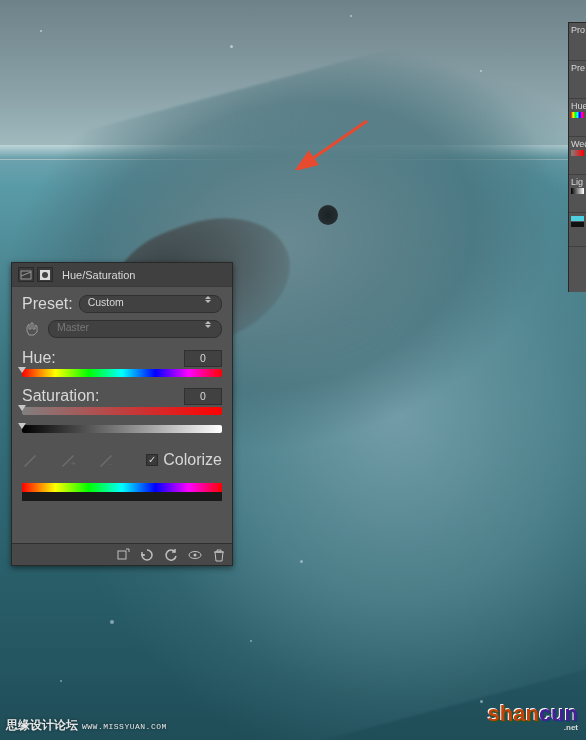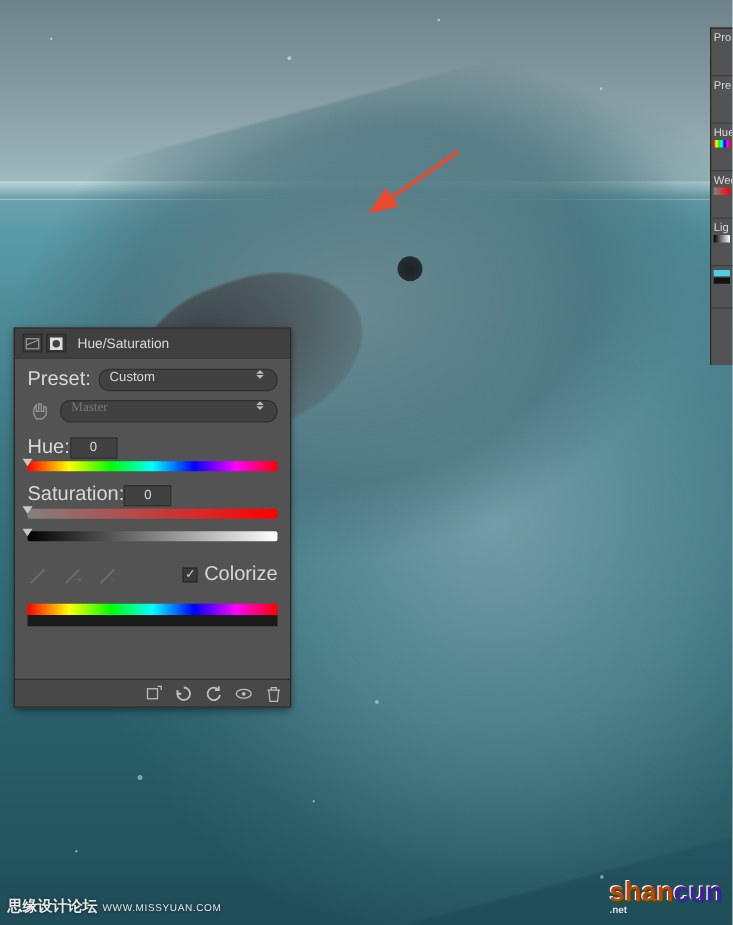--- a/index.html
+++ b/index.html
@@ -102,39 +102,39 @@
   border-radius: 8px;
   height: 18px;
   padding: 0 8px;
   color: #d8d8d8;
   font-size: 10.5px;
   display: flex;
   align-items: flex-start;
   justify-content: space-between;
   position: relative;
 }
-.select.disabled { color: #777; font-family: Liberation Serif, serif; }
+.select.disabled { color: #777; }
 .select .arr {
   width: 10px;
   display: flex;
   flex-direction: column;
   gap: 1px;
   align-items: center;
 }
 .select .arr div { width: 0; height: 0; border-left: 3px solid transparent; border-right: 3px solid transparent; }
 .select .arr .up { border-bottom: 3px solid #bbb; }
 .select .arr .dn { border-top: 3px solid #bbb; }
 .hand-icon {
   width: 20px; height: 20px;
   display: flex; align-items: center; justify-content: center;
   margin-right: 6px;
   color: #999;
 }
 .slider-row { margin-top: 10px; }
-.slider-label-row { display: flex; align-items: center; margin-bottom: 2px; }
+.slider-label-row { display: flex; justify-content: space-between; align-items: center; margin-bottom: 2px; }
 .num-input {
   width: 38px; height: 17px;
   background: #414141;
   border: 1px solid #303030;
   color: #d8d8d8;
   text-align: center;
   font-size: 10.5px;
   line-height: 15px;
 }
 .track {
@@ -154,21 +154,21 @@
 }
 .handle {
   position: absolute;
   top: -2px;
   width: 0; height: 0;
   border-left: 4px solid transparent;
   border-right: 4px solid transparent;
   border-top: 6px solid #c8c8c8;
   transform: translateX(-4px);
 }
-.droppers { display: flex; gap: 12px; margin-top: 18px; align-items: center; }
+.droppers { display: flex; gap: 22px; margin-top: 18px; align-items: center; }
 .dropper { width: 16px; height: 16px; opacity: 0.5; }
 .checkbox-row { display: flex; align-items: center; margin-left: auto; gap: 5px; }
 .checkbox {
   width: 12px; height: 12px;
   border: 1px solid #2a2a2a;
   background: #3a3a3a;
   display: flex; align-items: center; justify-content: center;
 }
 .checkbox.checked::after { content: '✓'; color: #d8d8d8; font-size: 10px; line-height: 1; }
 .result-strip { margin-top: 14px; }
@@ -217,31 +217,31 @@
 
 .wm-left {
   position: absolute;
   bottom: 6px; left: 6px;
   color: #e8e8e8;
   font-size: 12px;
   font-weight: bold;
   text-shadow: 0 0 3px rgba(0,0,0,0.6);
   display: flex; align-items: baseline; gap: 4px;
 }
-.wm-left .sub { font-size: 8px; font-weight: normal; letter-spacing: 0.5px; }
+.wm-left .sub { font-size: 8px; font-weight: normal; letter-spacing: 0.5px; font-family: Liberation Mono, monospace; }
 .wm-right {
   position: absolute;
   bottom: 8px; right: 8px;
   font-size: 22px;
   font-weight: bold;
   font-family: Arial, sans-serif;
 }
 .wm-right .s1 { color: #c2410c; text-shadow: 1px 1px 0 #2a5a10, -1px -1px 0 #fff; }
 .wm-right .s2 { color: #4c1d95; text-shadow: 1px 1px 0 #0a4a70, -1px -1px 0 #fff; }
-.wm-right .net { font-size: 8px; color: #ddd; display: block; margin-top: -4px; }
+.wm-right .net { font-size: 8px; color: #ddd; display: block; text-align: right; margin-top: -4px; }
 </style>
 </head>
 <body>
 
 <div class="scene">
   <div class="sky"></div>
   <div class="star" style="top:30px;left:40px;width:2px;height:2px"></div>
   <div class="star" style="top:45px;left:230px;width:3px;height:3px"></div>
   <div class="star" style="top:70px;left:480px;width:2px;height:2px"></div>
   <div class="star" style="top:15px;left:350px;width:2px;height:2px"></div>

